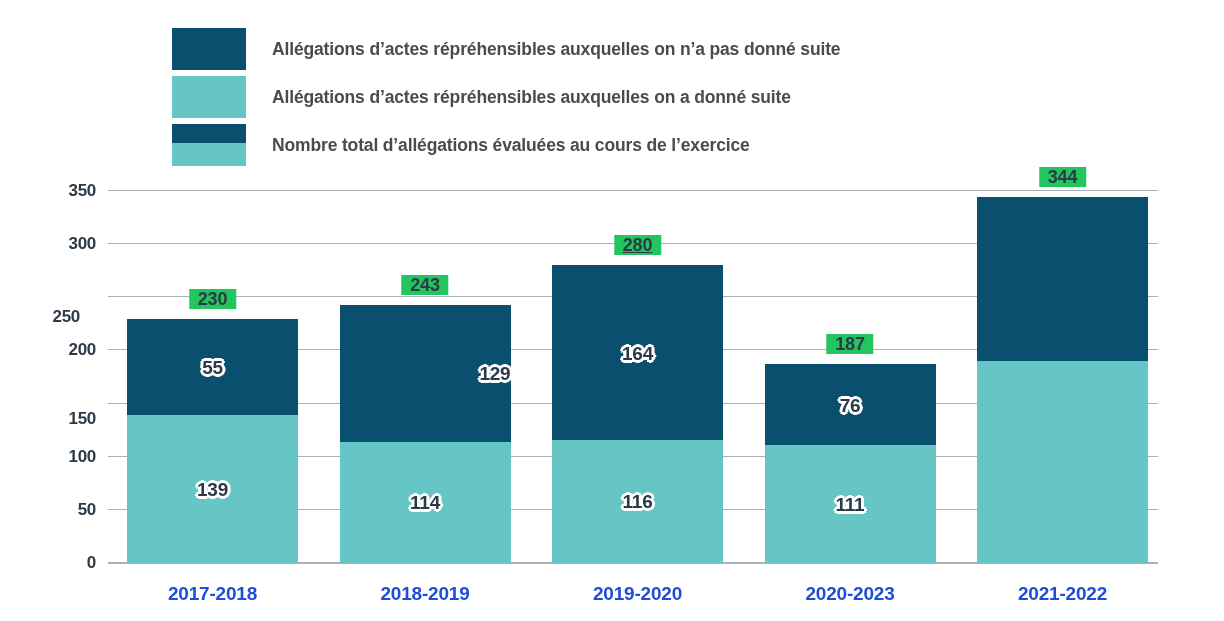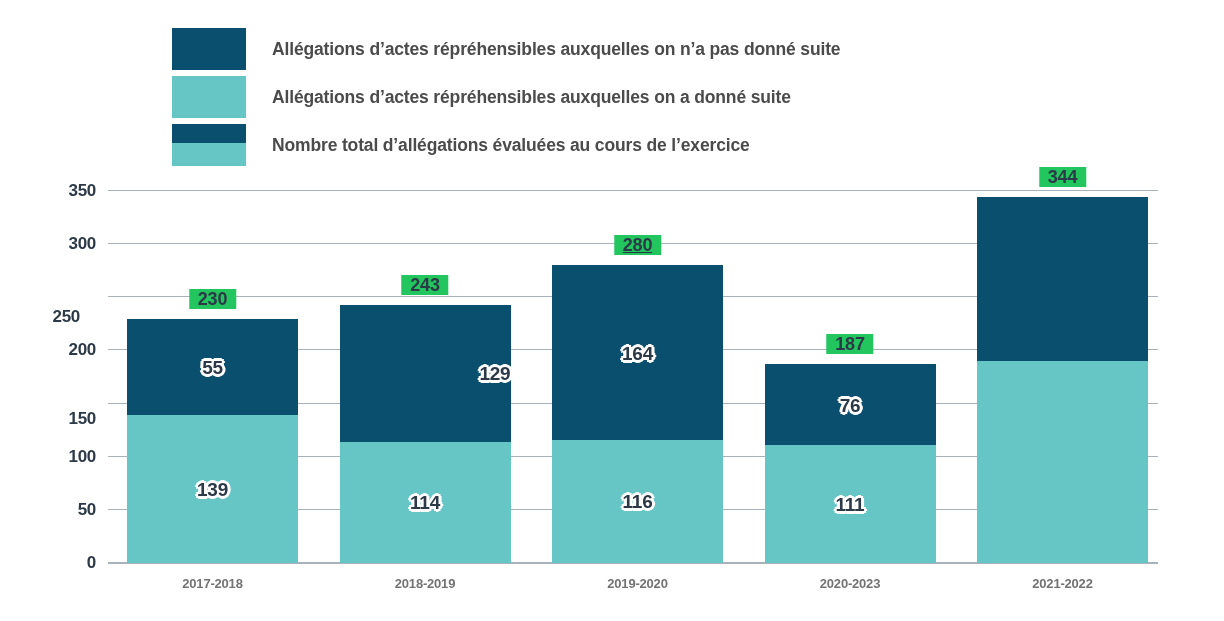--- a/index.html
+++ b/index.html
@@ -115,24 +115,24 @@
     white-space: nowrap;
     background: #22c55e;
     padding: 0 9px;
     line-height: 20px;
   }
   .xlabel {
     position: absolute;
     left: 50%;
     transform: translateX(-50%);
     top: 100%;
-    margin-top: 13px;
-    font-size: 13px;
-    font-weight: bold;
-    color: #737373;
+    margin-top: 20px;
+    font-size: 19px;
+    font-weight: bold;
+    color: #1d4ed8;
     white-space: nowrap;
     letter-spacing: -0.2px;
   }
   .axis-baseline {
     position: absolute;
     left: 108px;
     width: 1050px;
     height: 2px;
     background: #a9b2b8;
     top: 562px;

